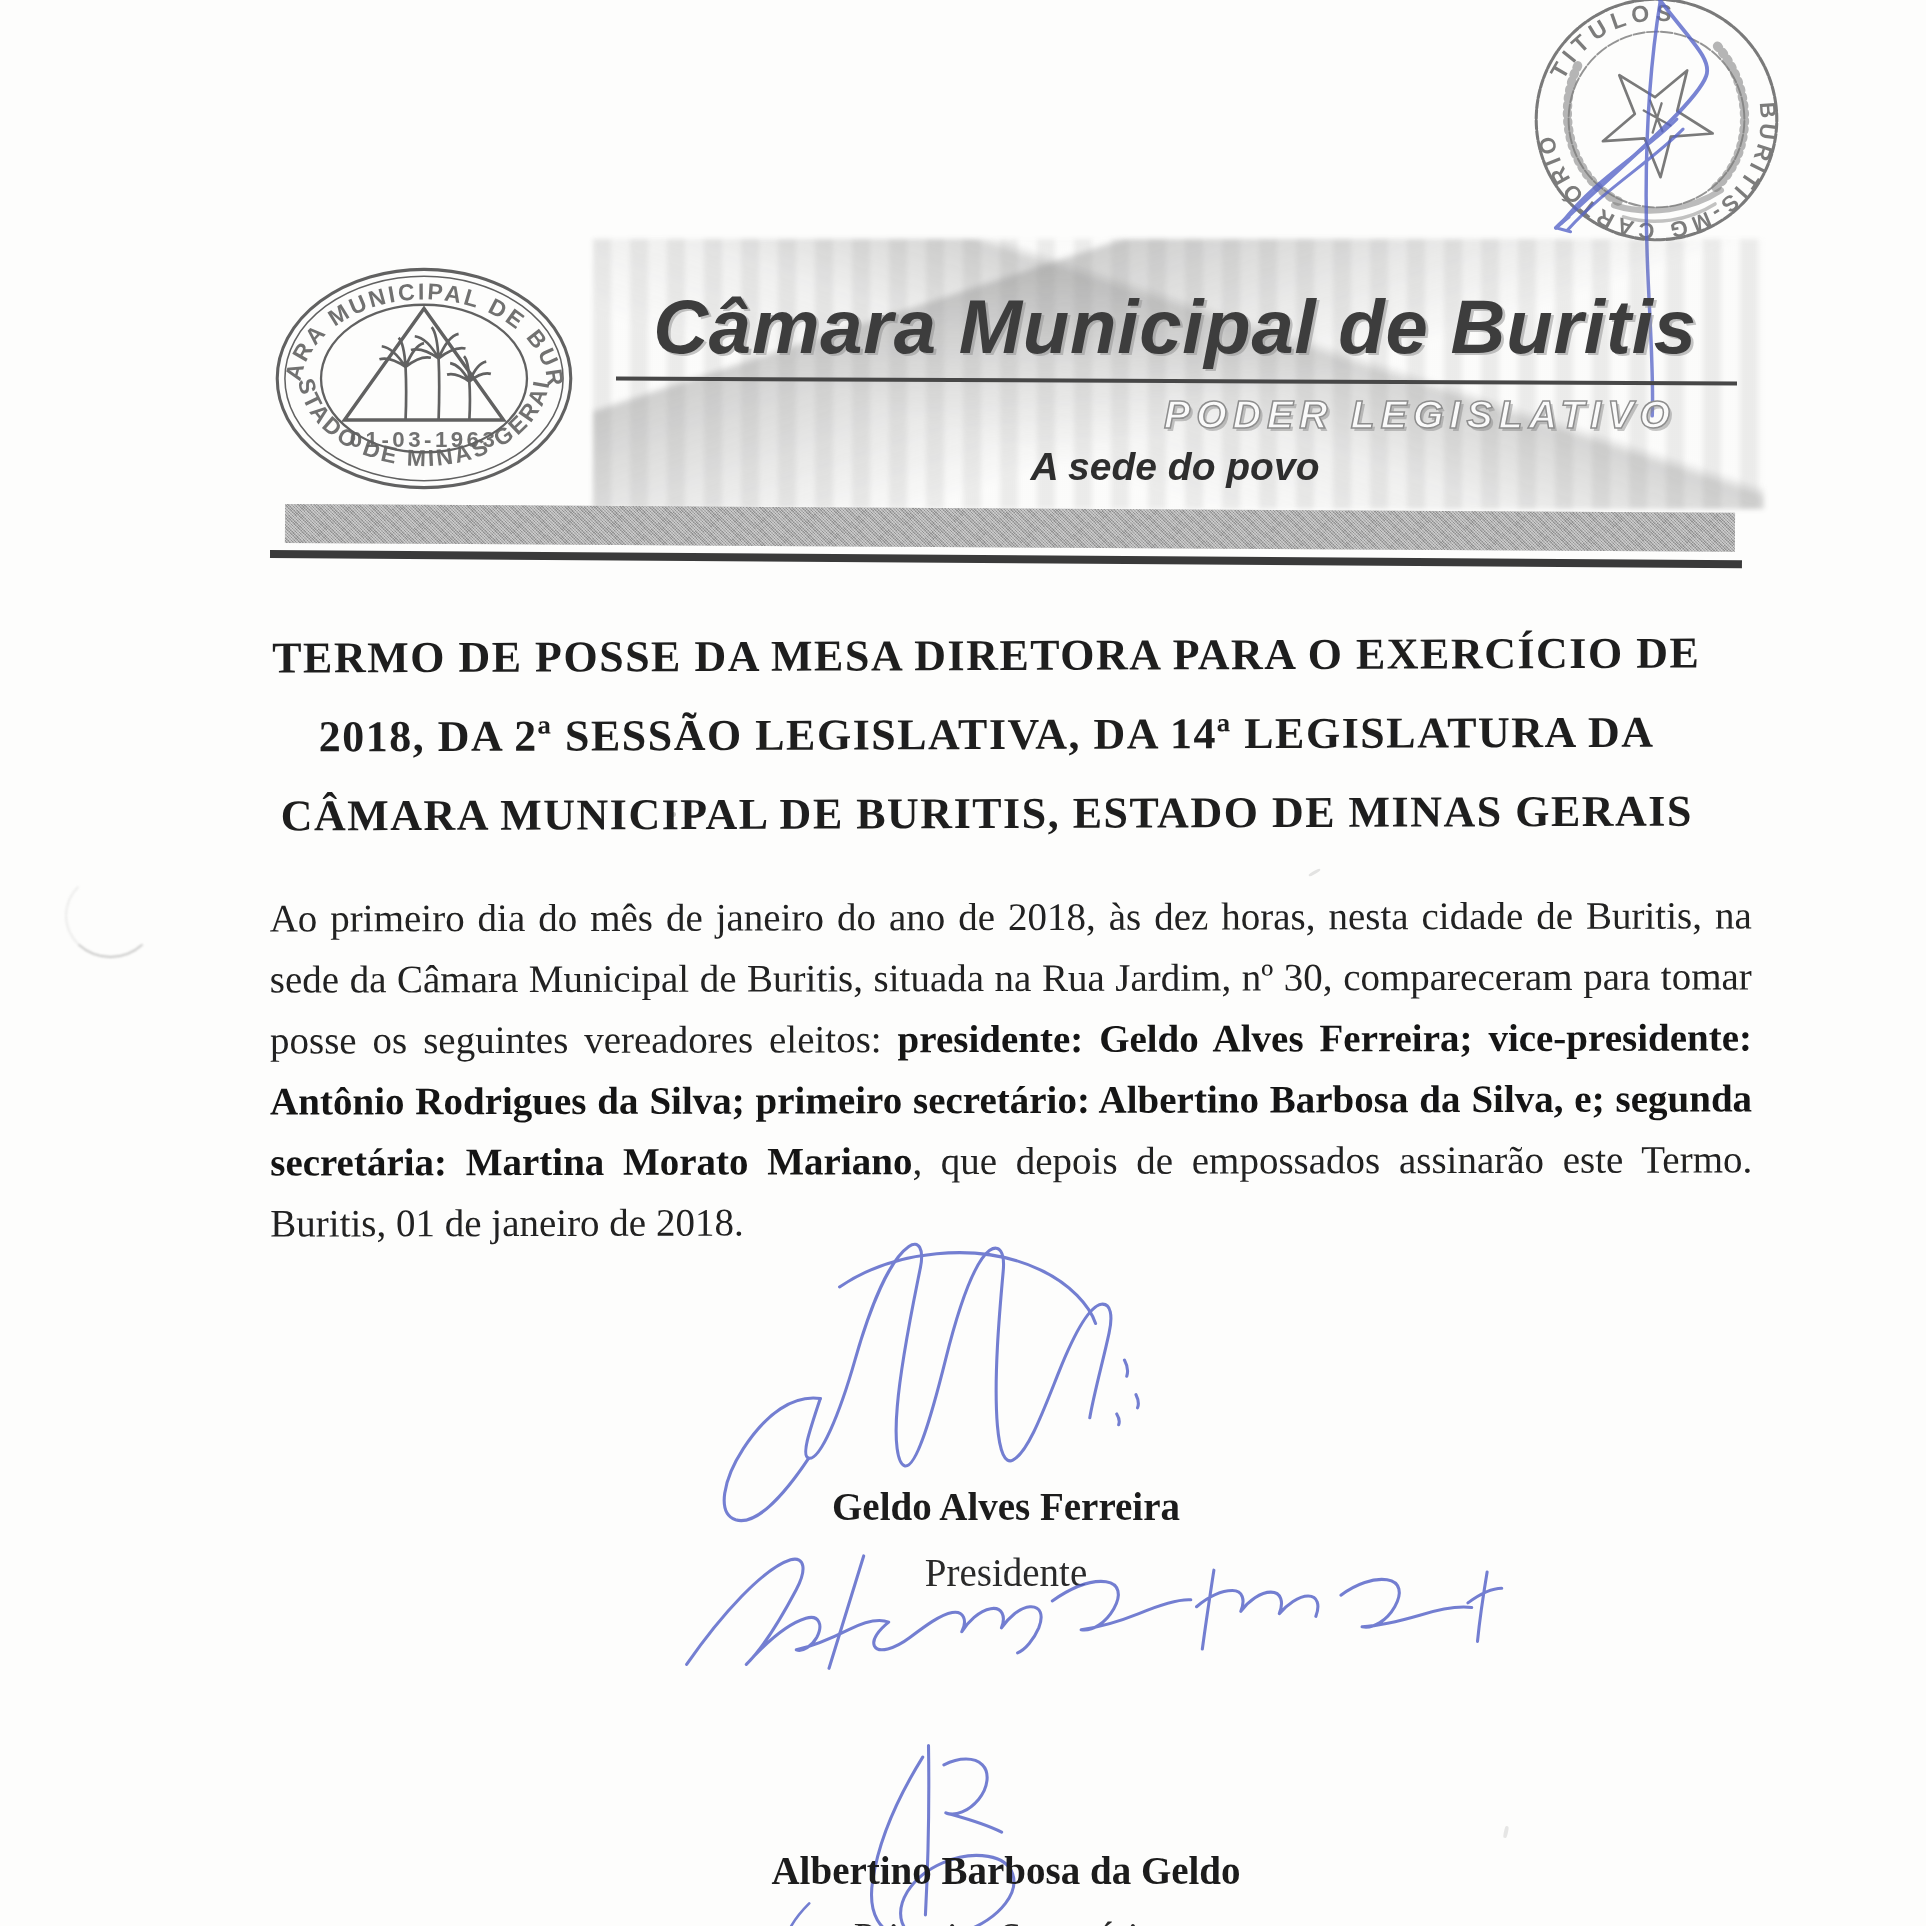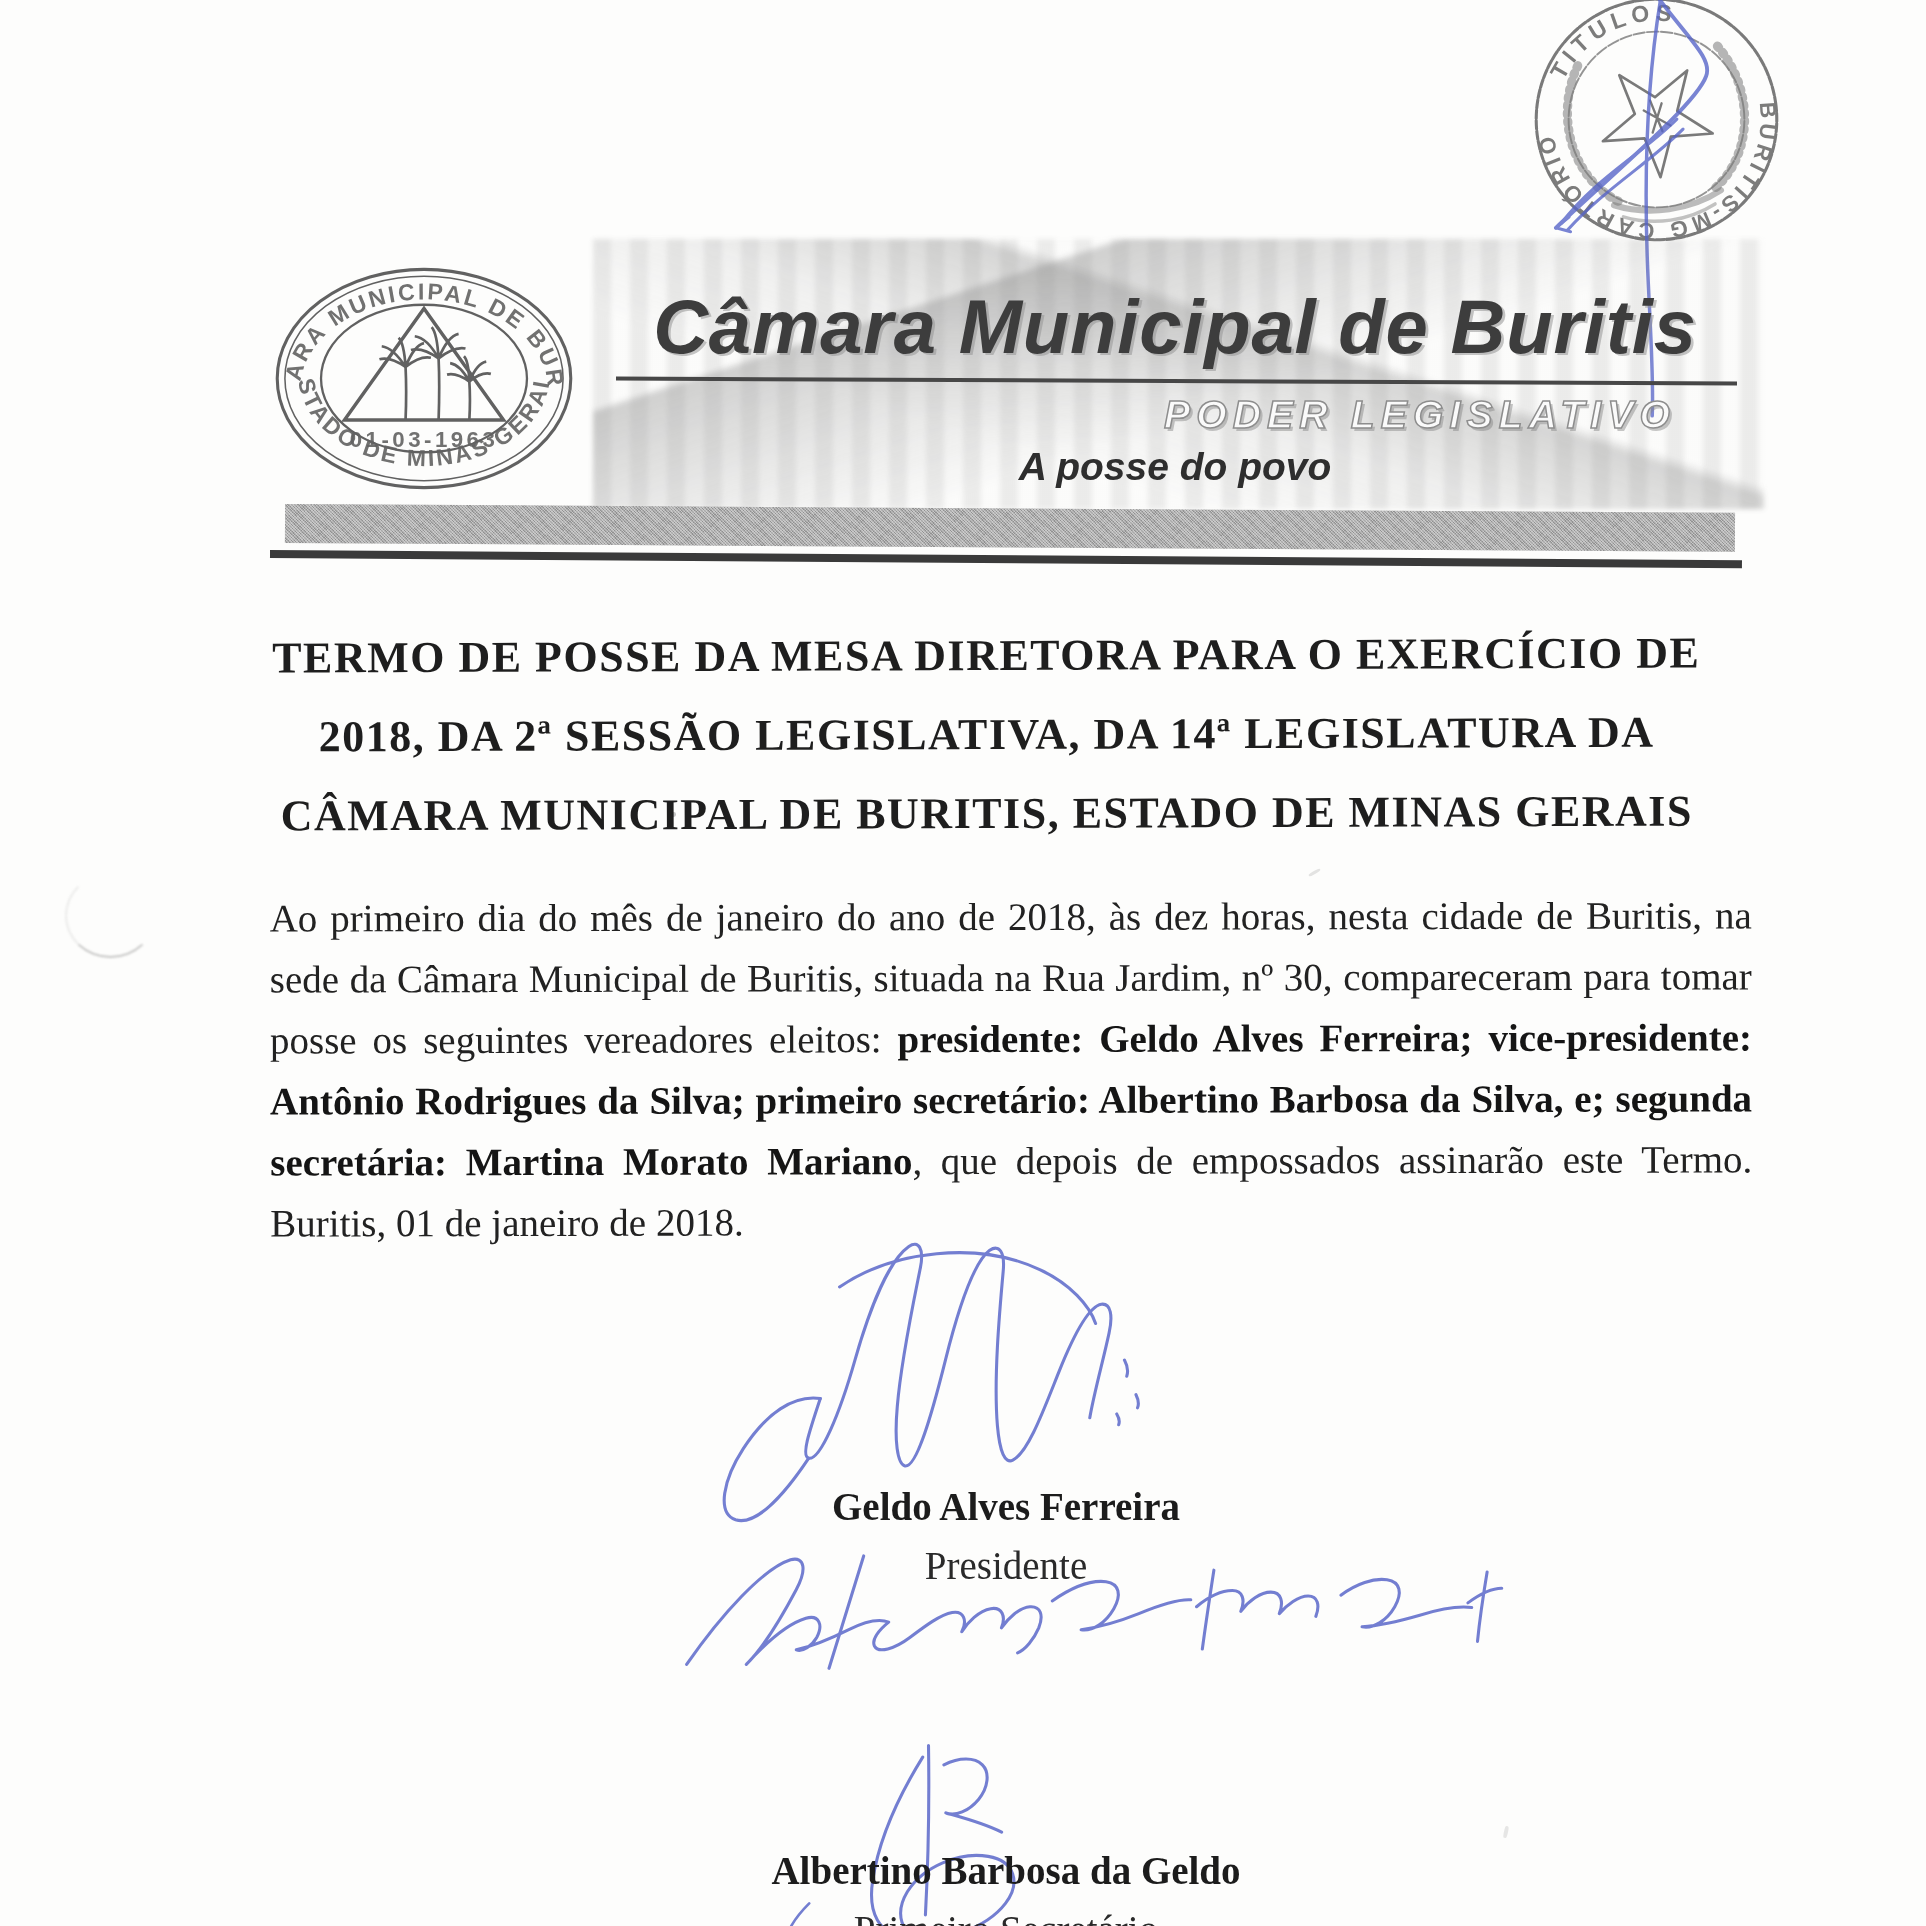--- a/index.html
+++ b/index.html
@@ -82,21 +82,21 @@
   }
   #doc-body{
     position:absolute;left:270px;top:886px;width:1482px;
     font-size:39px;line-height:61px;text-align:justify;color:#222;
     transform:rotate(-.12deg);
   }
   #doc-body strong{font-weight:bold;color:#151515;}
   
   .sig-block{position:absolute;left:428px;width:1156px;text-align:center;}
   .sig-name{font-weight:bold;font-size:39px;color:#1c1c1c;white-space:nowrap;}
-  .sig-role{font-size:39px;color:#2a2a2a;white-space:nowrap;margin-top:14px;}
+  .sig-role{font-size:39px;color:#2a2a2a;white-space:nowrap;margin-top:21px;}
   .sig-svg{position:absolute;pointer-events:none;}
 </style>
 </head>
 <body>
 
 <div id="page">
 
   <div class="punch-hole" style="left:65px;top:873px;width:87px;height:81px;"></div>
 
   <div class="speck" style="left:671px;top:812px;width:5.4px;height:5.4px;"></div>
@@ -172,21 +172,21 @@
       </text>
       <text class="seal-text" font-size="60" letter-spacing="7" text-anchor="middle">
         <textPath href="#sealBotArc" startOffset="50%">ESTADO DE MINAS GERAIS</textPath>
       </text>
     </g>
   </svg>
 
   <div id="brand-title">Câmara Municipal de Buritis</div>
   <div id="brand-underline"></div>
   <div id="brand-subtitle">PODER LEGISLATIVO</div>
-  <div id="brand-tagline">A posse do povo</div>
+  <div id="brand-tagline">A sede do povo</div>
   <div id="gray-bar"></div>
   <div id="black-bar"></div>
 
   <div id="doc-title">
     <div>TERMO DE POSSE DA MESA DIRETORA PARA O EXERCÍCIO DE</div>
     <div>2018, DA 2ª SESSÃO LEGISLATIVA, DA 14ª LEGISLATURA DA</div>
     <div>CÂMARA MUNICIPAL DE BURITIS, ESTADO DE MINAS GERAIS</div>
   </div>
 
   <div id="doc-body"><span>Ao primeiro dia do mês de janeiro do ano de 2018, às dez horas, nesta cidade de Buritis, na sede da Câmara Municipal de Buritis, situada na Rua Jardim, nº 30, compareceram para tomar posse os seguintes vereadores eleitos: </span><strong>presidente: Geldo Alves Ferreira; vice-presidente: Antônio Rodrigues da Silva; primeiro secretário: Albertino Barbosa da Silva, e; segunda secretária: Martina Morato Mariano</strong><span>, que depois de empossados assinarão este Termo. Buritis, 01 de janeiro de 2018.</span></div>

